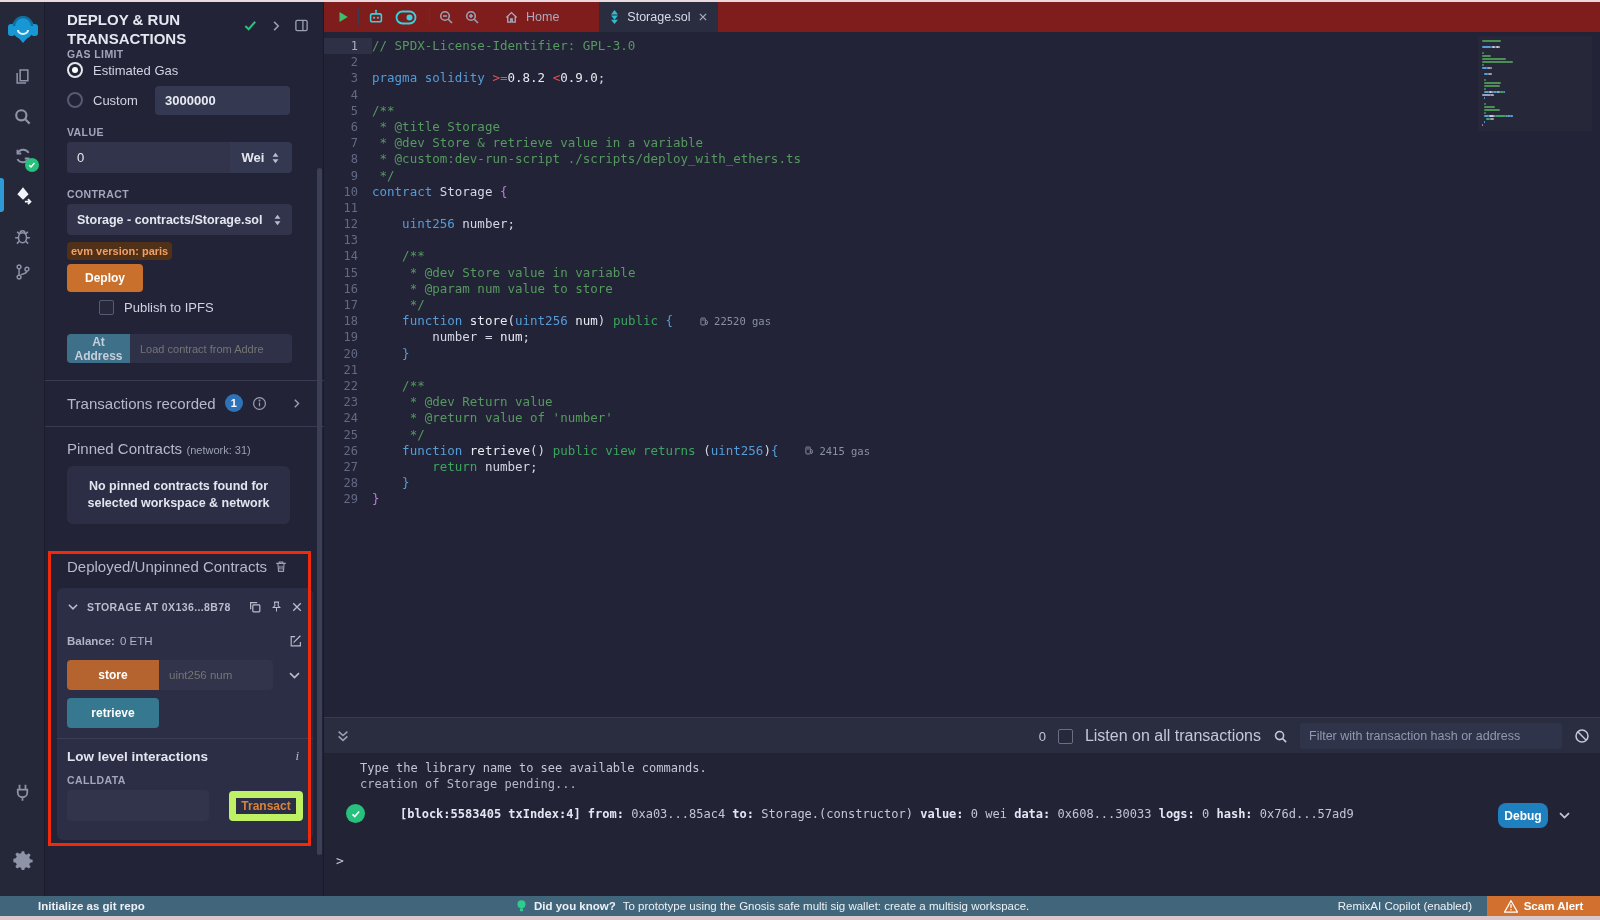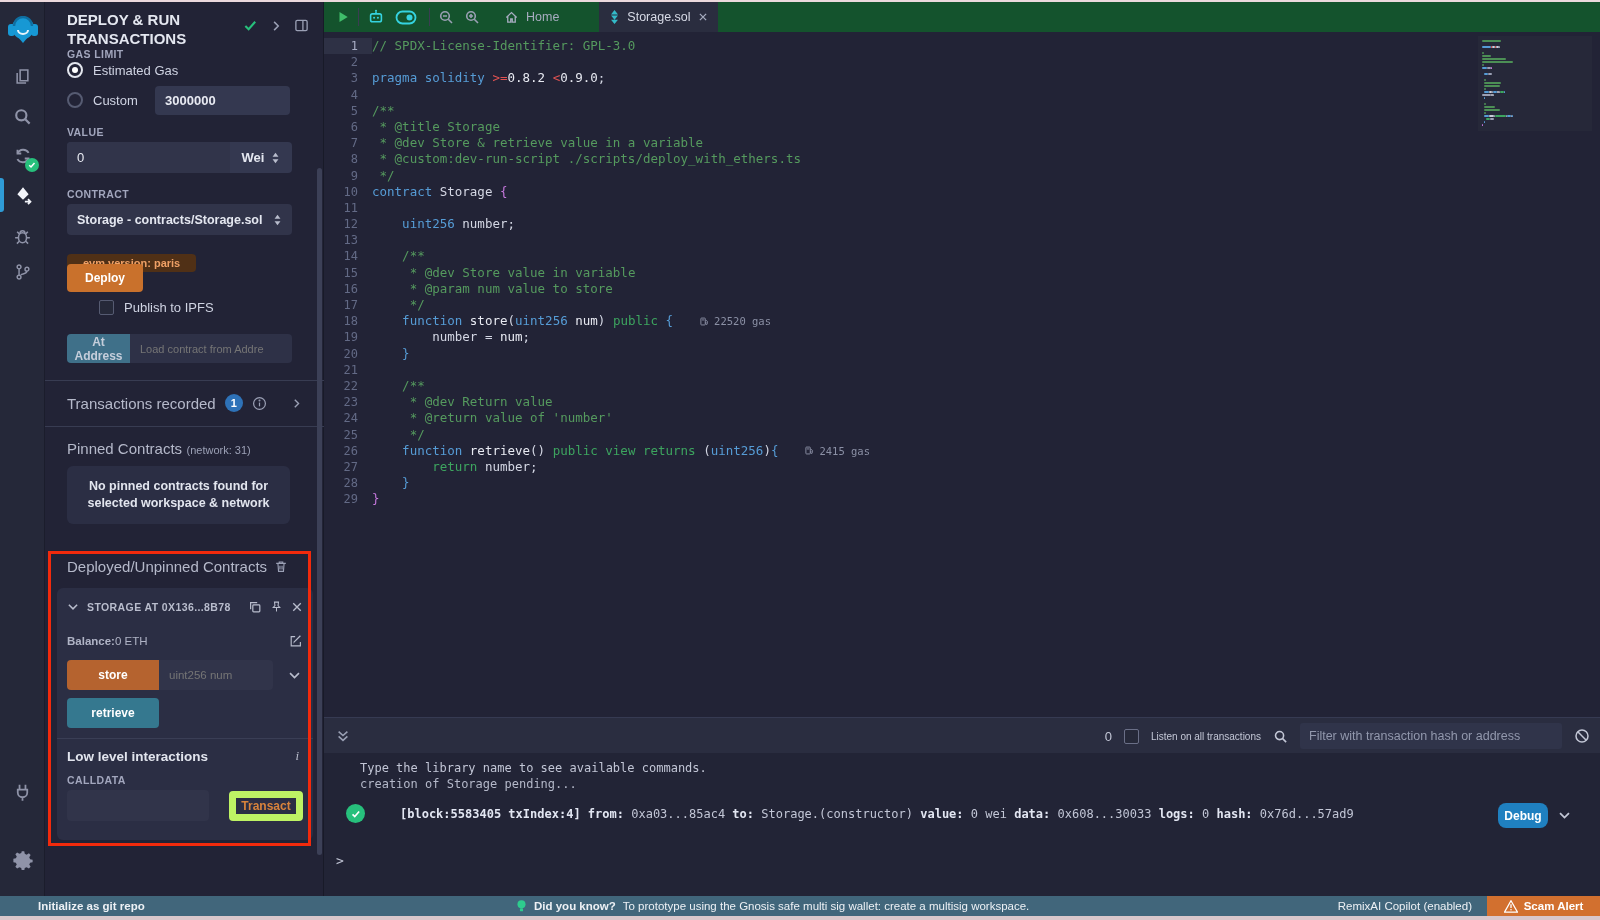--- a/index.html
+++ b/index.html
@@ -30,21 +30,21 @@
   .panel-divider{position:absolute;left:0;width:279px;height:1px;background:#383c52;}
   .section-h{font-size:15px;color:#b5b9ca;}
   .count-badge{display:inline-flex;align-items:center;justify-content:center;width:18px;height:18px;border-radius:50%;background:#2e72b8;color:#fff;font-size:11px;font-weight:bold;}
   .empty-box{position:absolute;left:22px;top:464px;width:223px;height:58px;background:#2b2e44;border-radius:6px;display:flex;flex-direction:column;align-items:center;justify-content:center;font-size:12.5px;font-weight:bold;color:#e2e5ee;line-height:17px;}
   .card{position:absolute;left:12px;top:586px;width:256px;height:252px;background:#2b2e44;border-radius:6px;}
   .btn{border:none;border-radius:4px;font-weight:bold;font-size:12px;color:#fff;display:flex;align-items:center;justify-content:center;font-family:"Liberation Sans",sans-serif;}
   .annotation-box{left:48px;top:551px;width:263px;height:295px;border:3px solid #f22a0c;pointer-events:none;z-index:40;}
   #panel-scrollbar{left:317px;top:168px;width:5px;height:687px;background:#3c4057;border-radius:3px;z-index:30;}
   
   #main{left:324px;top:2px;width:1276px;height:894px;background:#222336;}
-  #toolbar{position:absolute;left:0;top:0;width:1276px;height:30px;background:#14532d;display:flex;align-items:center;}
+  #toolbar{position:absolute;left:0;top:0;width:1276px;height:30px;background:#7f1d1d;display:flex;align-items:center;}
   .tb-div{width:1px;height:18px;background:#3a3d52;margin:0 8px;}
   .tab{height:30px;display:flex;align-items:center;gap:7px;padding:0 10px;font-size:12.5px;}
   .tab.active{background:#2a2d3f;color:#d7dae6;}
   
   #editor{position:absolute;left:0;top:30px;width:1276px;height:685px;overflow:hidden;}
   .code-line{display:flex;height:16.2px;line-height:16.2px;font-family:"DejaVu Sans Mono",monospace;font-size:12.5px;white-space:pre;}
   .ln{width:48px;text-align:right;padding-right:14px;color:#636a86;flex:none;font-size:12px;}
   .ln.active-ln{background:#2e3145;color:#a8adc4;}
   .code-body{padding-top:6px;}
   .tk-c{color:#559a5e;} .tk-k{color:#569cd6;} .tk-g{color:#3da45f;}
@@ -195,21 +195,21 @@
     <div class="abs" style="left:22px;top:202px;width:225px;height:31px;background:#31344a;border-radius:4px;display:flex;align-items:center;padding:0 10px;gap:8px;">
       <span style="flex:1;font-size:12.5px;font-weight:bold;color:#e4e7f0;white-space:nowrap;overflow:hidden;">Storage - contracts/Storage.sol</span>
       <span class="sel-arrows">
           <svg width="9" height="12" viewBox="0 0 10 14" fill="currentColor">
             <path d="M5 1l3.4 4.4H1.6z"></path>
             <path d="M5 13L1.6 8.6h6.8z"></path>
           </svg>
         </span>
     </div>
 
-    <div class="abs" style="left:22px;top:252px;background:#503016;border-radius:4px;padding:3px 16px;font-size:11px;font-weight:bold;color:#efa066;">evm version: paris</div>
+    <div class="abs" style="left:22px;top:240px;background:#503016;border-radius:4px;padding:3px 4px;font-size:11px;font-weight:bold;color:#efa066;">evm version: paris</div>
 
     <button class="btn abs" style="left:22px;top:262px;width:76px;height:28px;background:#c9712c;">Deploy</button>
 
     <div class="abs" style="left:22px;top:298px;display:flex;align-items:center;gap:10px;padding-left:32px;">
       <span class="chk" style="border-color:#565b72;"></span>
       <span style="font-size:13px;color:#cfd3e2;">Publish to IPFS</span>
     </div>
 
     <div class="abs" style="left:22px;top:332px;width:225px;height:29px;display:flex;">
       <button class="btn" style="width:93px;height:29px;background:#3f7089;color:#c5cedb;border-radius:4px 0 0 4px;">At Address</button>
@@ -274,21 +274,21 @@
             </svg>
           </span>
         <span style="color:#b9bdcd;">
             <svg width="12" height="12" viewBox="0 0 16 16" fill="none" stroke="currentColor" stroke-width="1.8">
               <path d="M3 3l10 10M13 3L3 13"></path>
             </svg>
           </span>
       </div>
       <div class="abs" style="left:10px;top:46px;width:236px;display:flex;align-items:center;font-size:11.5px;color:#b0b4c6;">
         <span style="font-weight:bold;">Balance:</span>
-        <span style="">0 ETH</span>
+        <span style="margin-left:5px;">0 ETH</span>
         <span style="margin-left:auto;color:#b9bdcd;">
             <svg width="14" height="14" viewBox="0 0 16 16" fill="none" stroke="currentColor" stroke-width="1.3">
               <path d="M13 9v4.5H2.5V3H7"></path>
               <path d="M6.5 9.5L13.5 2.5l-1-1L5.5 8.5 5 11z" fill="currentColor" stroke="none"></path>
             </svg>
           </span>
       </div>
       <div class="abs" style="left:10px;top:72px;width:236px;height:30px;display:flex;align-items:center;">
         <button class="btn" style="width:92px;height:30px;background:#b5632f;border-radius:4px 0 0 4px;">store</button>
         <input class="inp" style="width: 114px; height: 30px; background: rgb(49, 52, 74); border-radius: 0px 4px 4px 0px; font-size: 11.5px;" placeholder="uint256 num">
@@ -528,21 +528,21 @@
 
     <div id="term-header">
       <span style="margin-left:12px;color:#9aa0b4">
           <svg width="14" height="14" viewBox="0 0 16 16" fill="none" stroke="currentColor" stroke-width="1.8">
             <path d="M3 3l5 4.5L13 3M3 8.5l5 4.5 5-4.5"></path>
           </svg>
         </span>
       <div id="term-right">
         <span style="font-size:13px;color:#c3c7d6;">0</span>
         <span class="chk"></span>
-        <span style="font-size:10px;color:#c3c7d6;">Listen on all transactions</span>
+        <span style="font-size:16px;color:#c3c7d6;">Listen on all transactions</span>
         <span style="color:#c3c7d6">
             <svg width="15" height="15" viewBox="0 0 16 16" fill="none" stroke="currentColor" stroke-width="1.7">
               <circle cx="7" cy="7" r="4.3"></circle>
               <path d="M10.3 10.3L14 14"></path>
             </svg>
           </span>
         <input id="term-filter" placeholder="Filter with transaction hash or address" style="">
         <span style="color:#c3c7d6">
             <svg width="16" height="16" viewBox="0 0 16 16" fill="none" stroke="currentColor" stroke-width="1.5">
               <circle cx="8" cy="8" r="6"></circle>

